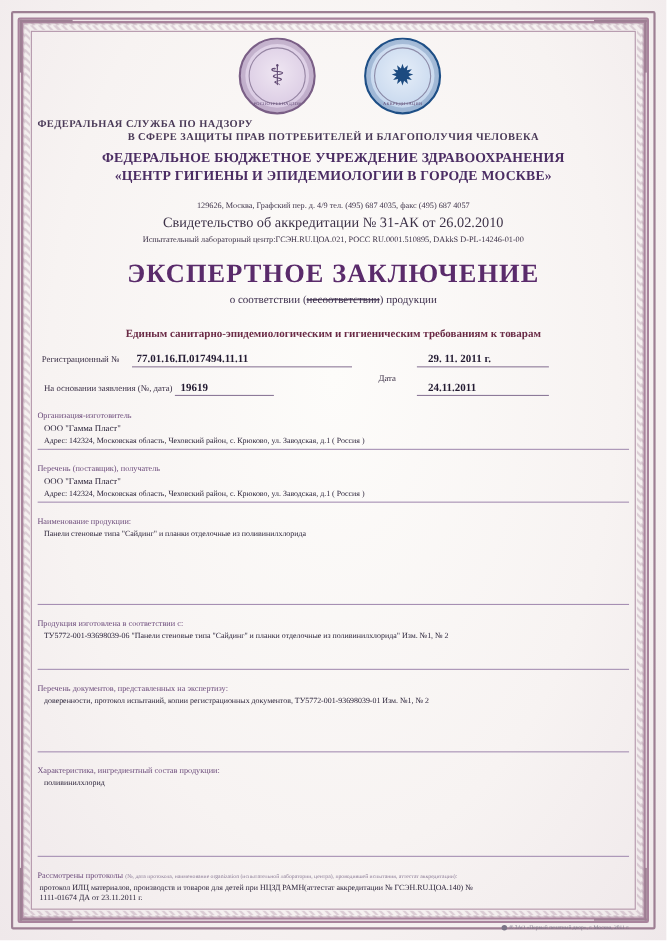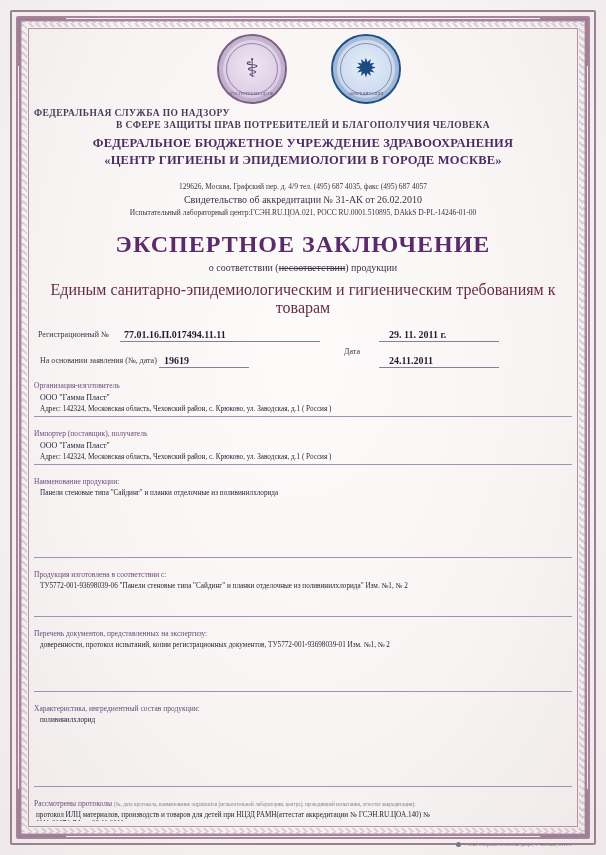--- a/index.html
+++ b/index.html
@@ -106,33 +106,33 @@
     text-align:center;font-size:12.5px;color:#4b2d63;font-weight:bold;
     margin-top:6px;letter-spacing:.2px;
   }
   .hdr4{
     text-align:center;font-size:12.5px;color:#4b2d63;font-weight:bold;
     margin-top:2px;letter-spacing:.2px;
   }
   .addr{
     text-align:center;font-size:7.5px;color:#3c3147;margin-top:14px;
   }
-  .addr2{text-align:center;font-size:10px;color:#3c3147;margin-top:3px;}
+  .addr2{text-align:center;font-size:13px;color:#3c3147;margin-top:3px;}
   .addr3{text-align:center;font-size:7.5px;color:#3c3147;margin-top:3px;}
 
   .title{
     text-align:center;font-size:24px;font-weight:bold;color:#5a2b6b;
     margin-top:14px;letter-spacing:1px;
   }
   .subtitle{
     text-align:center;font-size:10px;color:#3d2f4d;margin-top:4px;
   }
   .strike{text-decoration:line-through;}
   .subtitle2{
-    text-align:center;font-size:16px;color:#6a2b46;margin-top:8px;font-weight:normal;
+    text-align:center;font-size:10px;color:#6a2b46;margin-top:20px;font-weight:bold;
   }
   .regline{margin-top:10px;height:16px;position:relative;}
   .lbl{position:absolute;font-size:8px;color:#3c3147;}
   .val{position:absolute;font-size:10px;color:#241c33;font-weight:bold;}
   .uline{
     position:absolute;border-bottom:1px solid #8d7a99;height:0;
   }
 
   .sect-label{
     font-size:7.5px;color:#6b4a7a;margin-top:12px;
@@ -214,21 +214,21 @@
       <span class="uline" style="left:125px;top:14px;width:90px;"></span>
       <span class="val" style="left:355px;top:2px;">24.11.2011</span>
       <span class="uline" style="left:345px;top:14px;width:120px;"></span>
     </div>
 
     <div class="sect-label">Организация-изготовитель</div>
     <div class="sect-value">ООО "Гамма Пласт"</div>
     <div class="sect-value small">Адрес: 142324, Московская область, Чеховский район, с. Крюково, ул. Заводская, д.1 ( Россия )</div>
     <div class="line-under"></div>
 
-    <div class="sect-label">Импортер (поставщик), получатель</div>
+    <div class="sect-label">Перечень (поставщик), получатель</div>
     <div class="sect-value">ООО "Гамма Пласт"</div>
     <div class="sect-value small">Адрес: 142324, Московская область, Чеховский район, с. Крюково, ул. Заводская, д.1 ( Россия )</div>
     <div class="line-under"></div>
 
     <div class="sect-label">Наименование продукции:</div>
     <div class="sect-value small">Панели стеновые типа "Сайдинг" и планки отделочные из поливинилхлорида</div>
     <div class="line-under" style="margin-top:60px;"></div>
 
     <div class="sect-label">Продукция изготовлена в соответствии с:</div>
     <div class="sect-value small">ТУ5772-001-93698039-06 "Панели стеновые типа "Сайдинг" и планки отделочные из поливинилхлорида" Изм. №1, № 2</div>

